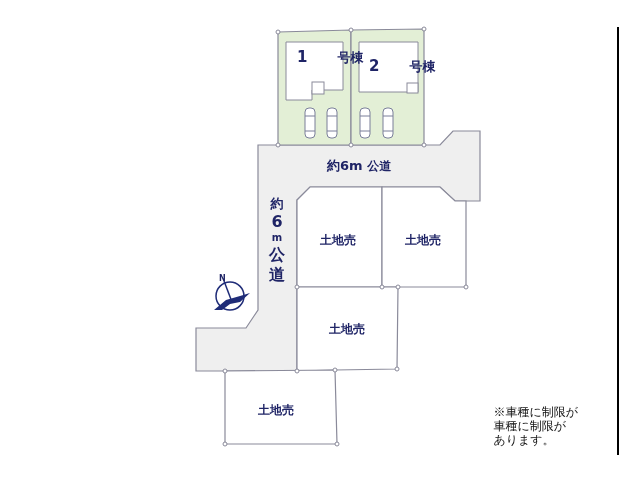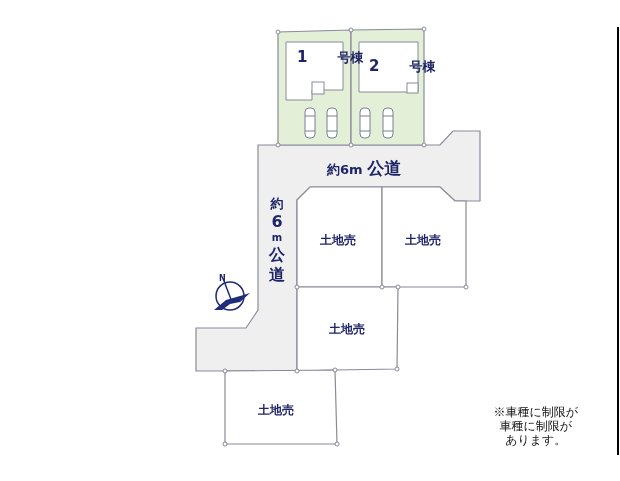--- a/index.html
+++ b/index.html
@@ -3,26 +3,26 @@
 <meta charset="utf-8">
 <style>
   html, body { margin:0; padding:0; background:#ffffff; }
   body { width:620px; height:481px; position:relative; overflow:hidden; font-family:"DejaVu Sans", sans-serif; }
   svg.plan { position:absolute; left:0; top:0; }
   .lbl { position:absolute; color:#1f2466; font-weight:bold; white-space:nowrap; font-family:"DejaVu Sans", sans-serif; }
   .lot-label { font-size:12px; }
   .house-label { font-size:15px; }
   .house-label small { font-size:13px;margin-left:30px; }
   .road-h { font-size:13px; }
-  .road-h .big { font-size:17px; }
+  .road-h .big { font-size:12px; }
   .road-v { font-size:13px; text-align:center; line-height:1.25; }
   .road-v span { display:block; }
   .road-v .big { font-size:16px; }
   .road-v .sm { font-size:10px; }
-  .note { position:absolute; right:42px; top:405px; font-size:12px; color:#111; text-align:center; line-height:14px; font-family:"Liberation Sans", sans-serif; }
+  .note { position:absolute; right:42px; top:405px; font-size:12px; color:#111; text-align:left; line-height:14px; font-family:"Liberation Sans", sans-serif; }
   .note span { display:block; }
   .rule { position:absolute; left:617px; top:27px; width:2px; height:428px; background:#000; }
 </style>
 </head>
 <body>
 
 <svg class="plan" width="620" height="481" viewBox="0 0 620 481">
 
   <path d="M258,145 L440,145 L453,131 L480,131 L480,201 L455,201 L440,187 L310,187 L297,200 L297,371 L196,371 L196,328 L246,328 L258,310 Z" fill="#efefef" stroke="#8a8a9a" stroke-width="1.2"></path>
 

